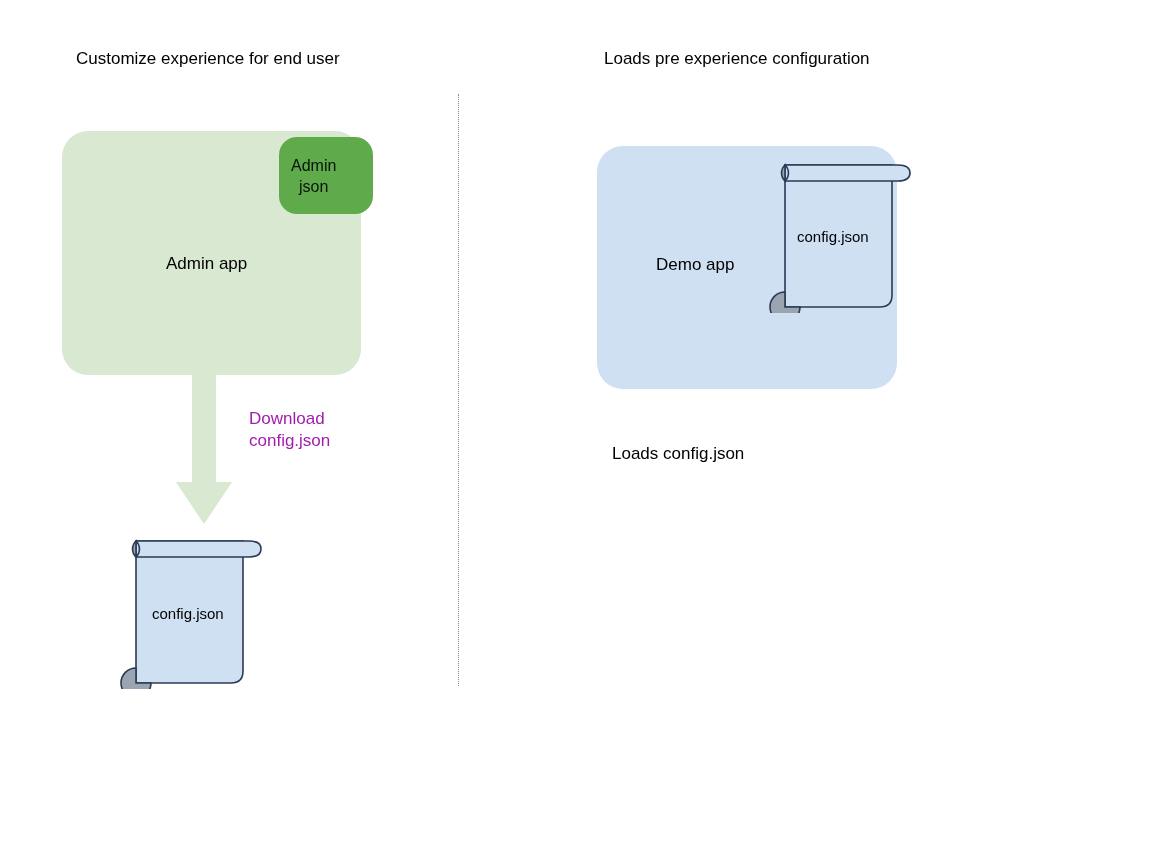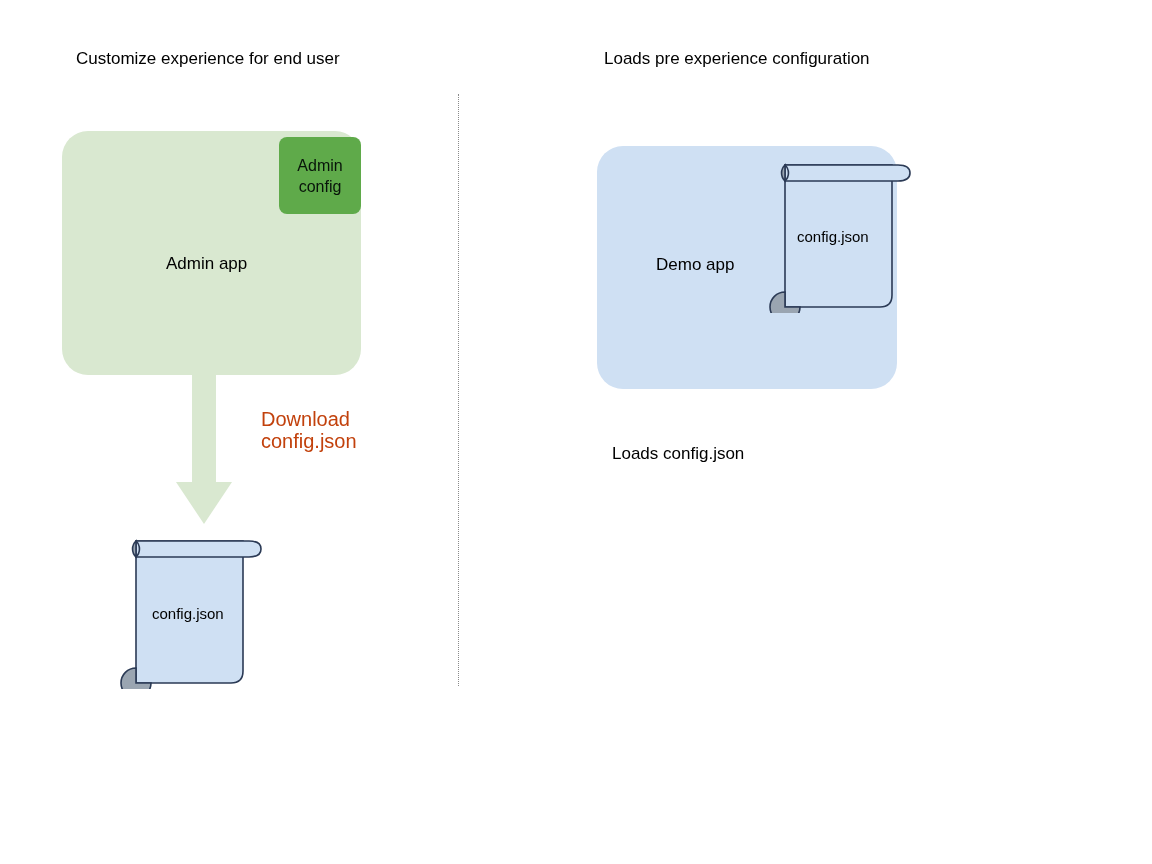--- a/index.html
+++ b/index.html
@@ -73,47 +73,46 @@
   #demo-app-label  { left: 656px; top: 254px; }
 
   
   #admin-panel {
     left: 279px;
     top: 137px;
     width: 82px;
     height: 77px;
     background: #5ea martin;
     background: #5faa4a;
-    border-radius: 8px;
+    border-radius: 18px;
     display: flex;
     align-items: center;
-    justify-content: center;
+    padding-left: 12px;
   }
   #admin-panel .chip-text {
     font-size: 16px;
     line-height: 21px;
     text-align: center;
     color: #08140a;
   }
 
   
   #download-arrow {
     left: 170px;
     top: 372px;
     width: 70px;
     height: 155px;
   }
   .arrow-label {
     left: 249px;
     top: 408px;
-    font-size: 20px;
-    line-height: 22px;
-    color: #c2410c;
-    white-space: nowrap;
-    margin-left: 12px;
+    font-size: 17px;
+    line-height: 22px;
+    color: #a21caf;
+    white-space: nowrap;
   }
 
   
   .scroll-shape { }
 
   #scroll-left {
     left: 118px;
     top: 527px;
     width: 150px;
     height: 162px;
@@ -155,21 +154,21 @@
 
   <div class="abs" id="divider"></div>
 
   <div class="abs app-panel" id="admin-app"></div>
 
   <div class="abs app-label" id="admin-app-label">Admin app</div>
 
   <div class="abs" id="admin-panel">
     <div class="chip-text">
       <span>Admin</span><br>
-      <span>config</span>
+      <span>json</span>
     </div>
   </div>
 
   <svg class="abs" id="download-arrow" viewBox="0 0 70 155">
     <polygon points="22,0 46,0 46,110 62,110 34,152 6,110 22,110" fill="#d9e8d0"></polygon>
   </svg>
 
   <div class="abs arrow-label">
     <span>Download</span><br>
     <span>config.json</span>

